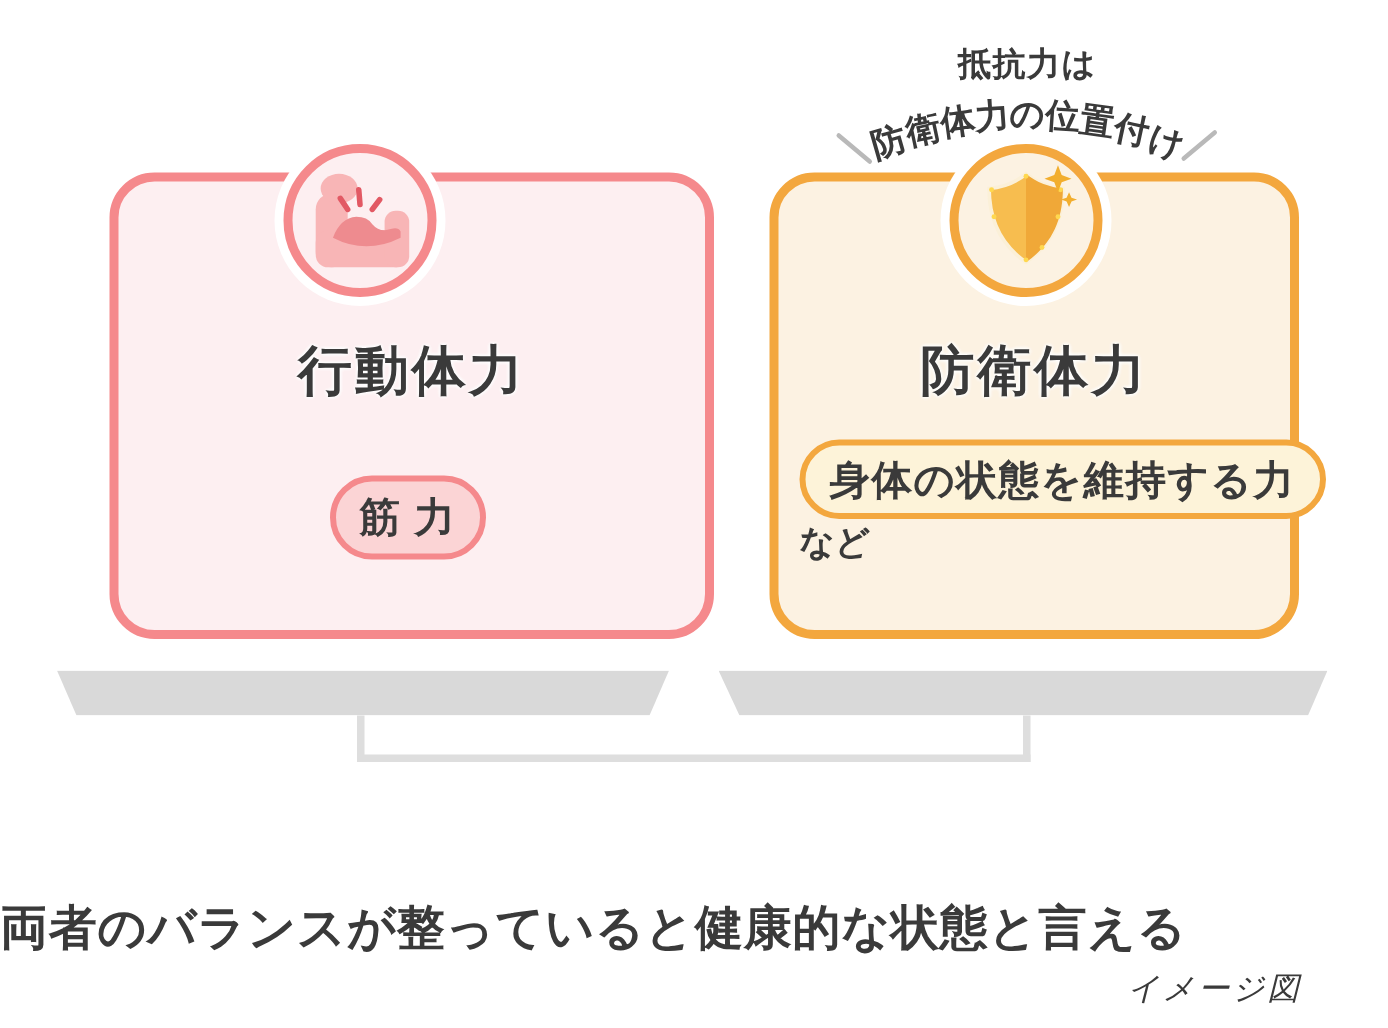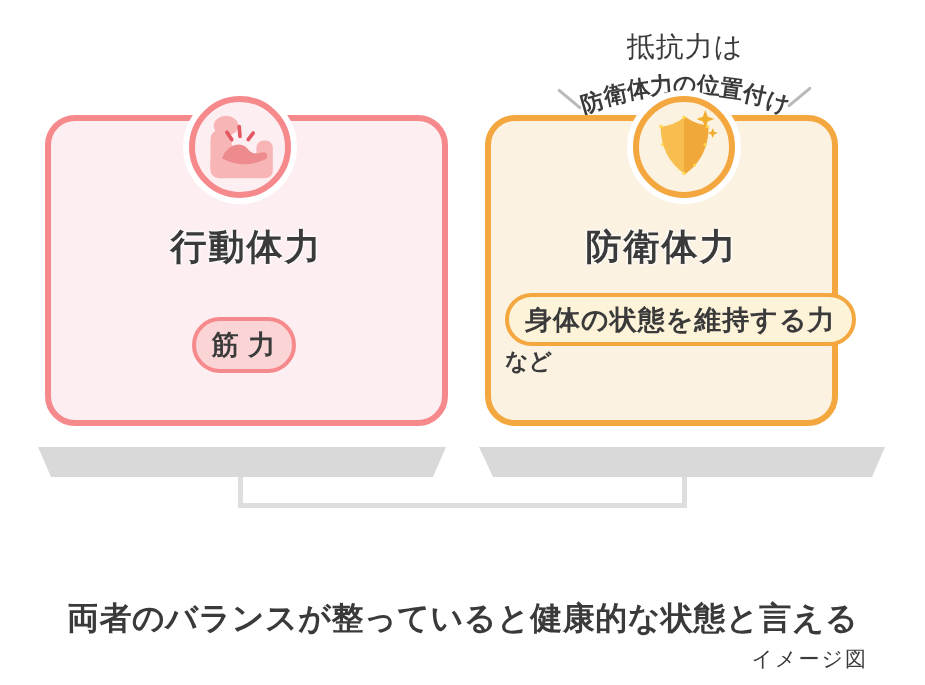--- a/index.html
+++ b/index.html
@@ -2,28 +2,28 @@
 <html><head>
 <meta charset="utf-8">
 <style>
   html,body{margin:0;padding:0;background:#fff;}
   .stage{
     position:relative;width:925px;height:685px;background:#ffffff;overflow:hidden;
     font-family:"Liberation Sans","DejaVu Sans",sans-serif;color:#3a3a3a;
   }
   
   .annotation{position:absolute;left:540px;top:28px;width:290px;text-align:center;}
-  .ann-line1{font-size:28px;font-weight:normal;letter-spacing:1px;}
+  .ann-line1{font-size:22px;font-weight:bold;letter-spacing:1px;}
   .ann-line2{font-size:23px;font-weight:bold;margin-top:3px;letter-spacing:0;white-space:nowrap;}
   .ann-line2 span{display:inline-block;}
   .ann-slash{position:absolute;width:3px;height:30px;background:#b9b9b9;border-radius:2px;}
   .ann-slash.left{left:28px;top:56px;transform:rotate(-50deg);}
   .ann-slash.right{left:258px;top:54px;transform:rotate(50deg);}
   
-  .card{position:absolute;top:115px;height:311px;border-radius:30px;box-sizing:border-box;}
+  .card{position:absolute;top:115px;height:311px;border-radius:30px;box-sizing:border-box;margin-left:28px;}
   .card.left{left:45px;width:403px;background:#fdeff1;border:6px solid #f5898c;}
   .card.right{left:485px;width:353px;background:#fcf2e2;border:6px solid #f3a73e;padding-left:20px;}
   .card-title{
     position:absolute;top:102px;left:0;right:0;text-align:center;
     font-size:36px;font-weight:bold;letter-spacing:2px;
     text-shadow:0 0 3px #fff,0 0 3px #fff,0 0 3px #fff;
   }
   
   .icon-circle{
     position:absolute;width:90px;height:90px;border-radius:50%;z-index:5;
@@ -55,24 +55,24 @@
   .fulcrum{position:absolute;left:383px;top:462px;width:156px;height:126px;z-index:6;}
   .fulcrum svg{overflow:visible;}
   .fulcrum-label{
     position:absolute;left:0;right:0;top:38px;text-align:center;
     font-size:38px;font-weight:bold;color:#333;letter-spacing:2px;
     text-shadow:-3px 0 0 #fff,3px 0 0 #fff,0 -3px 0 #fff,0 3px 0 #fff,
                 -2px -2px 0 #fff,2px 2px 0 #fff,-2px 2px 0 #fff,2px -2px 0 #fff;
   }
   
   .caption{
-    position:absolute;left:0;right:0;top:597px;text-align:center;
+    position:absolute;left:0;right:0;top:597px;text-align:left;
     font-size:32px;font-weight:bold;letter-spacing:0.5px;
   }
-  .note{position:absolute;right:57px;top:645px;font-size:21px;letter-spacing:2px;}
+  .note{position:absolute;right:57px;top:645px;font-size:21px;letter-spacing:2px;font-style:italic;}
 </style>
 </head>
 <body>
 
 <div class="stage">
 
   <div class="annotation">
     <div class="ann-line1">抵抗力は</div>
     <div class="ann-line2"><span style="transform: translateY(18.4px) rotate(-16deg);">防</span><span style="transform: translateY(10.35px) rotate(-12deg);">衛</span><span style="transform: translateY(4.6px) rotate(-8deg);">体</span><span style="transform: translateY(1.15px) rotate(-4deg);">力</span><span style="transform: translateY(0px) rotate(0deg);">の</span><span style="transform: translateY(1.15px) rotate(4deg);">位</span><span style="transform: translateY(4.6px) rotate(8deg);">置</span><span style="transform: translateY(10.35px) rotate(12deg);">付</span><span style="transform: translateY(18.4px) rotate(16deg);">け</span></div>
     <span class="ann-slash left"></span>

